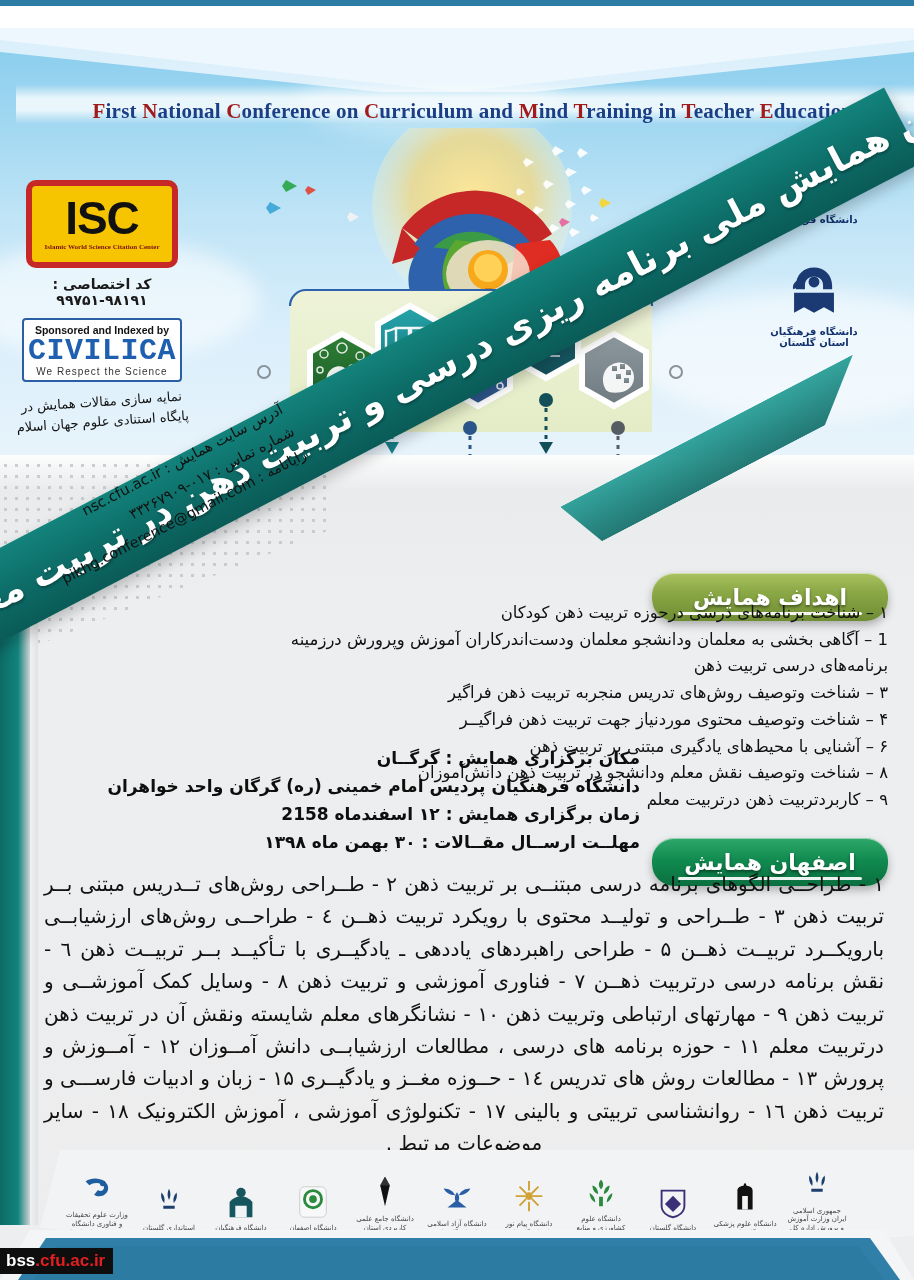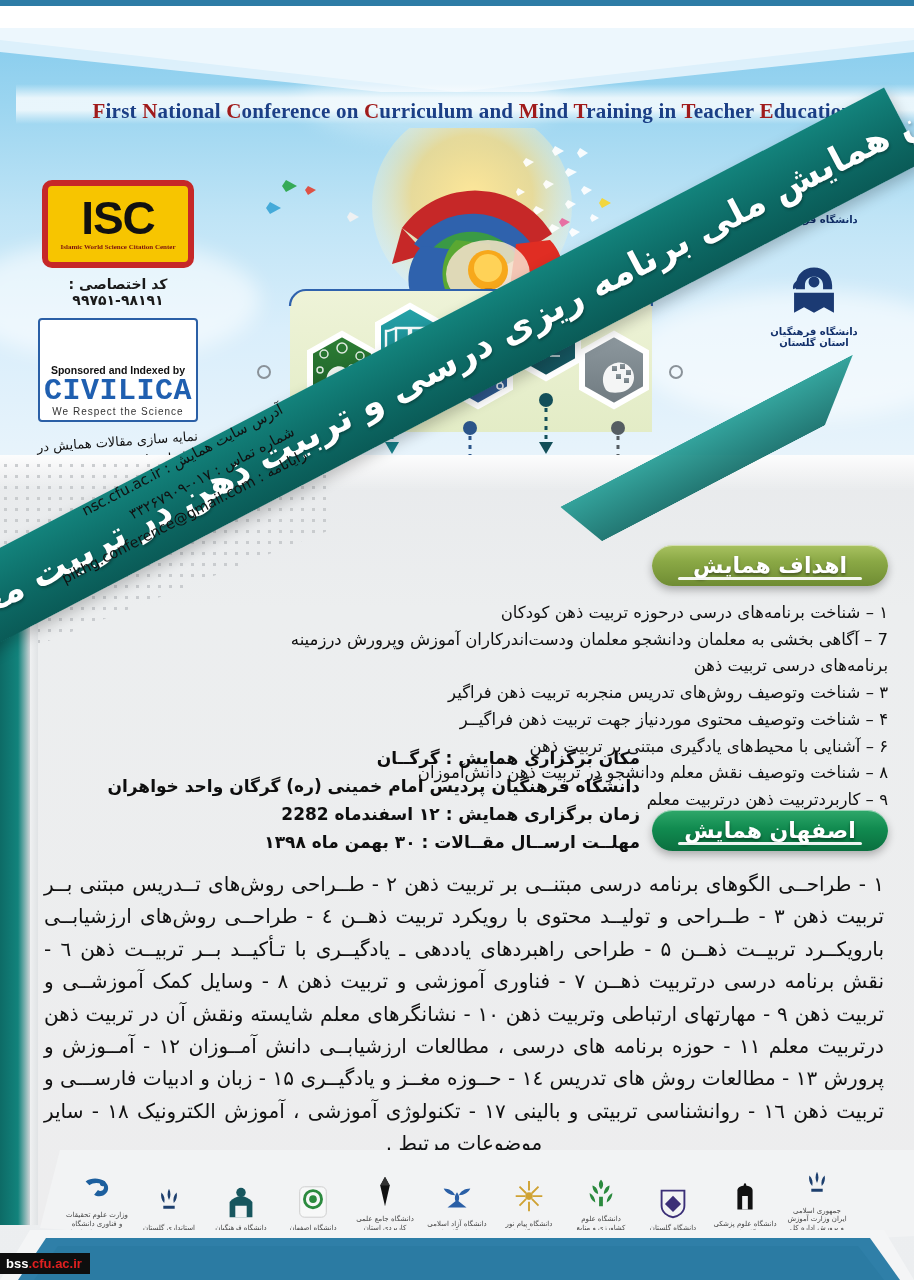--- a/index.html
+++ b/index.html
@@ -28,31 +28,31 @@
     display:flex; align-items:flex-end; justify-content:center;
     background:linear-gradient(180deg,rgba(255,255,255,.0),rgba(255,255,255,.78) 35%,rgba(255,255,255,.78) 65%,rgba(255,255,255,0));
   }
   .entitle span{
     font-family:"Liberation Serif", serif; font-weight:bold; font-size:21px;
     letter-spacing:.2px; white-space:nowrap; color:#1b3f86; direction:ltr;
   }
   .entitle b{ color:#a01b1b; font-weight:bold; }
 
   
-  .isc-wrap{ position:absolute; left:28px; top:180px; width:180px; text-align:center; }
+  .isc-wrap{ position:absolute; left:12px; top:180px; width:180px; text-align:center; }
   .isc-box{ width:152px; height:88px; margin:0 auto; background:#f7c500; border:6px solid #c62828;
             border-radius:10px; display:flex; flex-direction:column; align-items:center; justify-content:center; }
   .isc-box .big{ font-family:"Liberation Sans",sans-serif; font-weight:bold; font-size:46px; line-height:.92;
                  color:#111; letter-spacing:-1px; }
   .isc-box .sub{ font-family:"Liberation Serif",serif; font-size:7px; color:#7a1010; font-weight:bold; margin-top:3px;}
   .isc-code{ margin-top:8px; font-size:14px; color:#1a1a1a; font-weight:bold; direction:rtl; }
 
   .civ-box{ width:160px; margin:10px auto 0; background:#fff; border:2px solid #2a5fa6; border-radius:4px;
             padding:4px 2px 3px; }
-  .civ-box .t1{ font-family:"Liberation Sans",sans-serif; font-size:10.5px; font-weight:bold; color:#111; direction:ltr;margin-top:40px;}
+  .civ-box .t1{ font-family:"Liberation Sans",sans-serif; font-size:10.5px; font-weight:bold; color:#111; direction:ltr;}
   .civ-box .t2{ font-family:Liberation Mono, monospace; font-size:30px; font-weight:bold; color:#1f5fb0;
                 letter-spacing:.5px; line-height:1; direction:ltr;}
   .civ-box .t3{ font-family:"Liberation Sans",sans-serif; font-size:10px; color:#333; letter-spacing:1px; direction:ltr;}
   .civ-note{ margin-top:10px; font-size:13px; line-height:1.5; color:#111; transform:rotate(-4deg); }
 
   
   .uni{ position:absolute; text-align:center; color:#12306b; }
   .uni .mark{ width:58px; height:58px; margin:0 auto; }
   .uni .nm{ font-size:10px; margin-top:2px; font-weight:bold; }
   .uni1{ right:40px; top:150px; width:120px; }
@@ -101,25 +101,26 @@
   .contact{
     position:absolute; left:10px; top:536px; width:300px; height:150px;
     transform:rotate(-27.5deg); transform-origin:left top;
     color:#111; font-size:14.5px; line-height:1.75; text-align:right;
   }
   .contact .row{ white-space:nowrap; }
   .contact .ltr{ direction:ltr; unicode-bidi:bidi-override; display:inline-block; }
 
   
   .pill{
-    position:absolute; width:236px; height:41px; border-radius:22px;
+    position:absolute; width:236px; height:48px; border-radius:22px;
     display:flex; align-items:center; justify-content:center;
     color:#fff; font-weight:bold; font-size:22px;
     text-shadow:0 2px 3px rgba(0,0,0,.45);
     box-shadow:0 4px 8px rgba(0,0,0,.28), inset 0 1px 0 rgba(255,255,255,.5);
+    margin-top:28px;
   }
   .pill .ul{ position:absolute; bottom:6px; left:26px; right:26px; height:3px;
              background:rgba(255,255,255,.92); border-radius:2px; }
   .pill-goals{ right:26px; top:545px; background:linear-gradient(180deg,#a9c261,#8aa845 40%,#6f8c33 100%); }
   .pill-topics{ right:26px; top:810px; background:linear-gradient(180deg,#2fa86a,#118b50 45%,#0a6f3f 100%); }
 
   
   .goals{
     position:absolute; right:26px; top:600px; width:600px;
     text-align:right; font-size:16.5px; line-height:1.62; color:#101010;
@@ -150,21 +151,21 @@
   .sp{ width:64px; text-align:center; color:#1d3f6e; }
   .sp .g{ height:44px; display:flex; align-items:flex-end; justify-content:center; }
   .sp .cap{ font-size:7px; line-height:1.25; margin-top:3px; color:#444; }
 
   
   .botwedge{ position:absolute; left:0; bottom:0; width:914px; height:80px; }
 
   .watermark{
     position:absolute; left:0; bottom:6px; padding:3px 8px 3px 6px;
     background:#0e0e0e; font-family:"Liberation Sans",sans-serif;
-    font-size:13px; font-weight:bold; direction:ltr; z-index:40;
+    font-size:17px; font-weight:bold; direction:ltr; z-index:40;
   }
   .watermark .w{ color:#fff; } .watermark .r{ color:#e02020; }
 </style>
 </head>
 <body>
 
 <div class="poster">
 
   <div class="sky">
     <div class="cloud c1"></div>
@@ -395,32 +396,32 @@
       <span class="ltr">pikhg.conference@gmail.com</span>
     </div>
   </div>
 
   <div class="pill pill-goals">
     <span>اهداف همایش</span>
     <span class="ul"></span>
   </div>
   <ul class="goals" id="goals-list">
       <li>۱ – شناخت برنامه‌های درسی درحوزه تربیت ذهن کودکان</li>
-      <li class="wrap">7 – آگاهی بخشی به معلمان ودانشجو معلمان ودست‌اندرکاران آموزش وپرورش درزمینه برنامه‌های درسی تربیت ذهن</li>
+      <li class="wrap">1 – آگاهی بخشی به معلمان ودانشجو معلمان ودست‌اندرکاران آموزش وپرورش درزمینه برنامه‌های درسی تربیت ذهن</li>
       <li>۳ – شناخت وتوصیف روش‌های تدریس منجربه تربیت ذهن فراگیر</li>
       <li>۴ – شناخت وتوصیف محتوی موردنیاز جهت تربیت ذهن فراگیــر</li>
       <li>۶ – آشنایی با محیط‌های یادگیری مبتنی بر تربیت ذهن</li>
       <li class="wrap">۸ – شناخت وتوصیف نقش معلم ودانشجو در تربیت ذهن دانش‌آموزان</li>
       <li>۹ – کاربردتربیت ذهن درتربیت معلم</li>
     </ul>
 
   <div class="venue">
     <div>مکان برگزاری همایش : گرگــان</div>
     <div>دانشگاه فرهنگیان پردیس امام خمینی (ره) گرگان واحد خواهران</div>
-    <div>زمان برگزاری همایش : ۱۲ اسفندماه 2282</div>
+    <div>زمان برگزاری همایش : ۱۲ اسفندماه 2158</div>
     <div>مهلــت ارســال مقــالات : ۳۰ بهمن ماه ۱۳۹۸</div>
   </div>
 
   <div class="pill pill-topics">
     <span>اصفهان همایش</span>
     <span class="ul"></span>
   </div>
   <div class="topics">۱ - طراحــی الگوهای برنامه درسی مبتنــی بر تربیت ذهن  ۲ - طــراحی روش‌های تــدریس مبتنی بــر تربیت ذهن  ۳ - طــراحی و تولیــد محتوی با رویکرد تربیت ذهــن  ٤ - طراحــی روش‌های ارزشیابــی بارویکــرد تربیــت ذهــن  ۵ - طراحی راهبردهای یاددهی ـ یادگیــری با تـأکیــد بــر تربیــت ذهن  ٦ - نقش برنامه درسی درتربیت ذهــن  ۷ - فناوری آموزشی و تربیت ذهن  ۸ - وسایل کمک آموزشــی و تربیت ذهن  ۹ - مهارتهای ارتباطی وتربیت ذهن  ۱۰ - نشانگرهای معلم شایسته ونقش آن در تربیت ذهن درتربیت معلم  ۱۱ - حوزه برنامه های درسی ، مطالعات ارزشیابــی دانش آمــوزان  ۱۲ - آمــوزش و پرورش  ۱۳ - مطالعات روش های تدریس  ١٤ - حــوزه مغــز و یادگیــری  ۱۵ - زبان و ادبیات فارســـی و تربیت ذهن  ١٦ - روانشناسی تربیتی و بالینی  ۱۷ - تکنولوژی آموزشی ، آموزش الکترونیک  ۱۸ - سایر موضوعات مرتبط .</div>
 
   <div class="sponsors" id="sponsor-strip">

